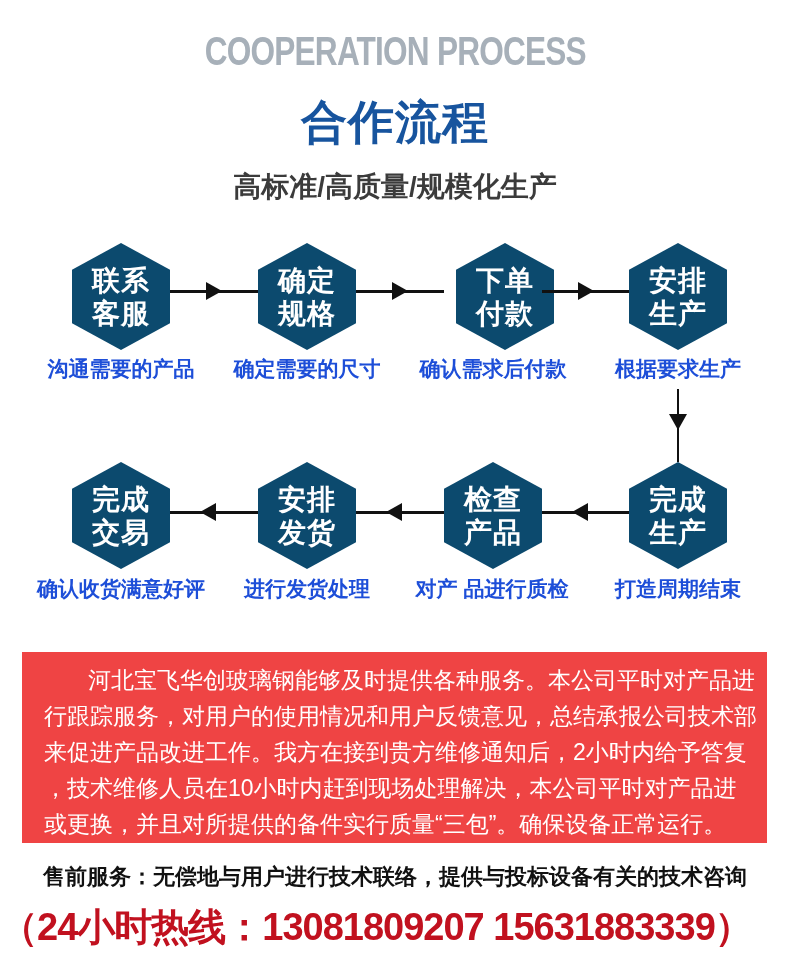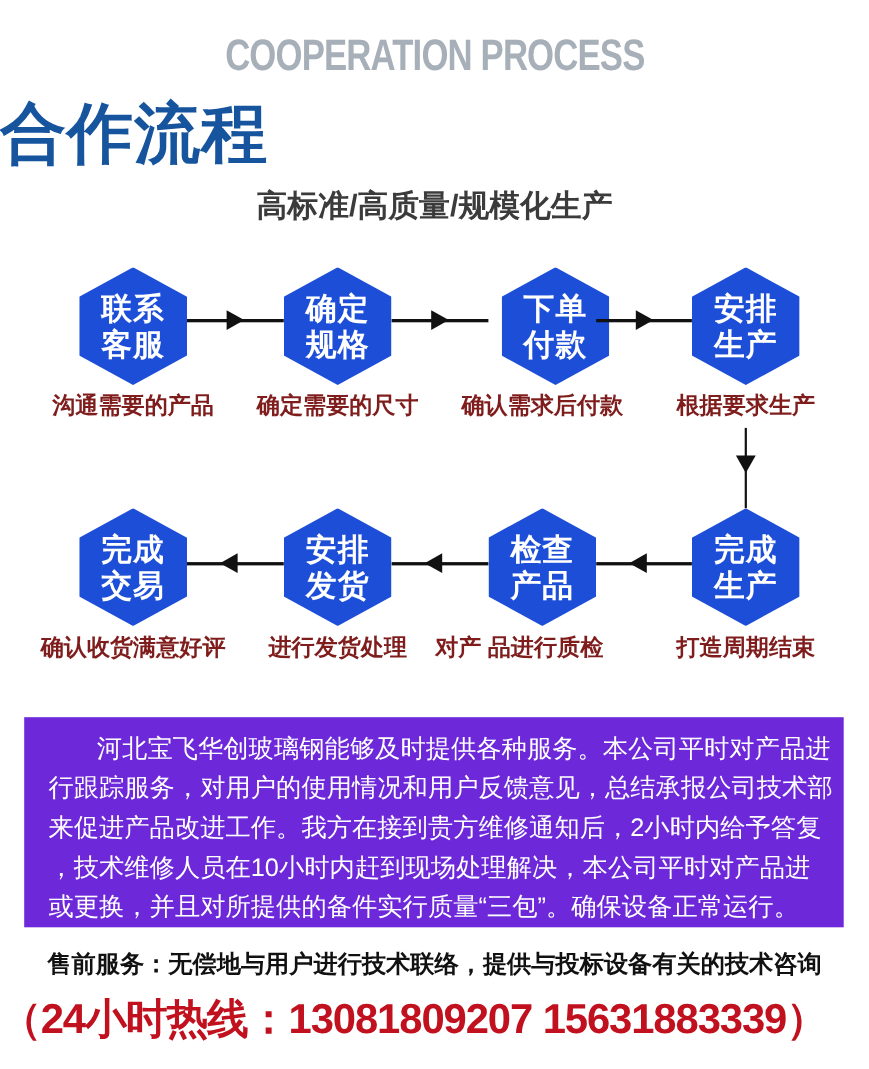--- a/index.html
+++ b/index.html
@@ -25,41 +25,41 @@
   }
   .title-en span {
     display: inline-block;
     transform: scaleX(0.79);
     transform-origin: 50% 50%;
     letter-spacing: -1px;
   }
   .title-cn {
     position: absolute;
     top: 88px; left: 0; width: 790px;
-    text-align: left;
-    font-size: 60px; line-height: 68px;
+    text-align: center;
+    font-size: 46px; line-height: 68px;
     font-weight: 700;
     color: #17549e;
     letter-spacing: 1px;
     white-space: nowrap;
   }
   .subtitle {
     position: absolute;
     top: 168px; left: 0; width: 790px;
     text-align: center;
     font-size: 28px; line-height: 38px;
     font-weight: 600;
     color: #3b3b3b;
     white-space: nowrap;
   }
   
   .hexagon {
     position: absolute;
     width: 98px; height: 107px;
-    background: #1d4ed8;
+    background: #0c4a6e;
     clip-path: polygon(50% 0%, 100% 25%, 100% 75%, 50% 100%, 0% 75%, 0% 25%);
     display: flex;
     align-items: center;
     justify-content: center;
   }
   .hex-label {
     color: #ffffff;
     font-size: 28px;
     line-height: 33px;
     font-weight: 700;
@@ -67,21 +67,21 @@
     white-space: pre-line;
     letter-spacing: 1px;
   }
   .caption {
     position: absolute;
     width: 220px;
     text-align: center;
     font-size: 21px;
     line-height: 26px;
     font-weight: 700;
-    color: #7f1d1d;
+    color: #1d4ed8;
     white-space: nowrap;
   }
   
   .h-line {
     position: absolute;
     height: 3px;
     background: #111111;
   }
   .v-line {
     position: absolute;
@@ -107,21 +107,21 @@
     width: 0; height: 0;
     border-left: 9px solid transparent;
     border-right: 9px solid transparent;
     border-top: 16px solid #111111;
   }
   
   .service-box {
     position: absolute;
     left: 22px; top: 652px;
     width: 745px; height: 191px;
-    background: #6d28d9;
+    background: #ef4444;
     padding: 10px 22px 0 22px;
   }
   .service-line {
     color: #ffffff;
     font-size: 23px;
     line-height: 36px;
     font-weight: 400;
     white-space: nowrap;
   }
   .service-line.indent { padding-left: 44px; }
@@ -199,21 +199,21 @@
       <span class="hex-label">检查
 产品</span>
     </div>
   <div class="hexagon" style="left:629px;top:462px">
       <span class="hex-label">完成
 生产</span>
     </div>
 
   <div class="caption" style="left:11px;top:576px">确认收货满意好评</div>
   <div class="caption" style="left:197px;top:576px">进行发货处理</div>
-  <div class="caption" style="left:362px;top:576px">对产 品进行质检</div>
+  <div class="caption" style="left:382px;top:576px">对产 品进行质检</div>
   <div class="caption" style="left:568px;top:576px">打造周期结束</div>
 
   <div class="h-line" style="left:170px;top:511px;width:88px"></div>
   <div class="head-left" style="left:200px;top:503px"></div>
   <div class="h-line" style="left:356px;top:511px;width:88px"></div>
   <div class="head-left" style="left:386px;top:503px"></div>
   <div class="h-line" style="left:542px;top:511px;width:87px"></div>
   <div class="head-left" style="left:572px;top:503px"></div>
 
   <div class="service-box">

